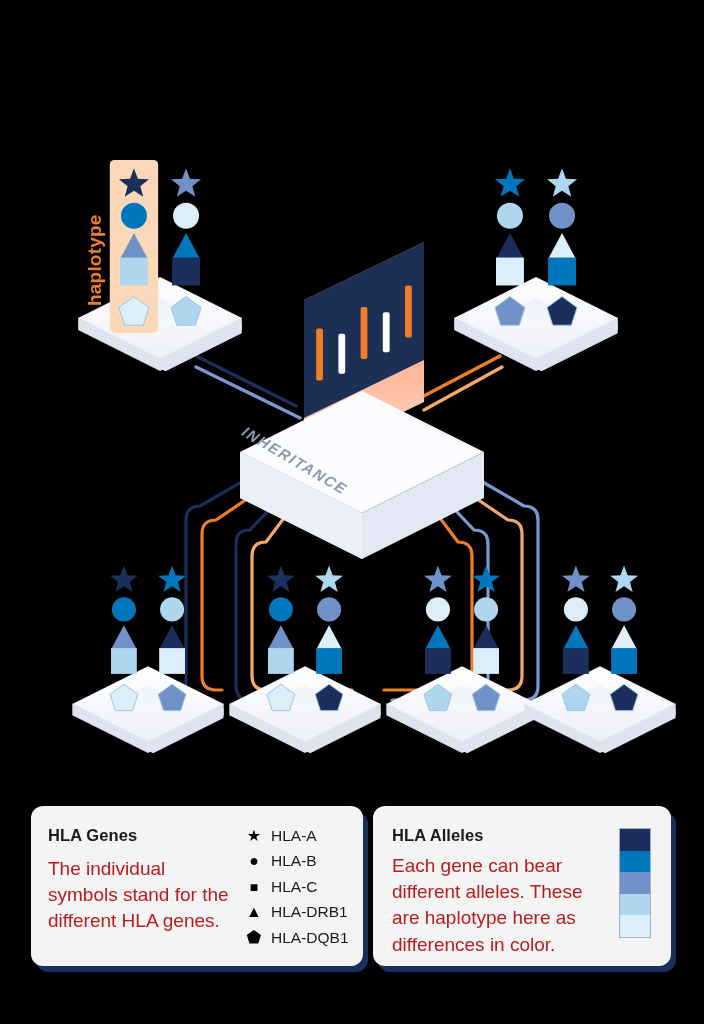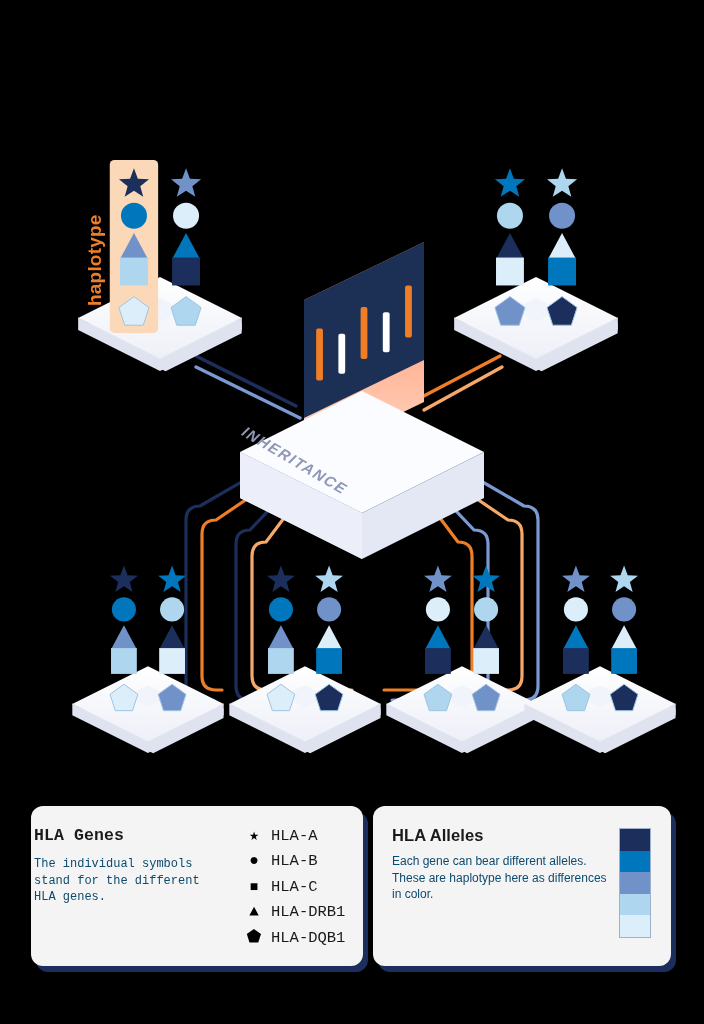--- a/index.html
+++ b/index.html
@@ -25,24 +25,24 @@
     z-index:5;
   }
   #legend-genes   { left:31px;  top:806px; width:332px; height:160px; }
   #legend-alleles { left:373px; top:806px; width:298px; height:160px; }
 
   .legend-title{
     font-size:16.5px; font-weight:bold; color:#1a1a1a;
     letter-spacing:.1px;
   }
   .legend-body{
-    font-size:12px; color:#0c4a6e; line-height:1.38;
+    font-size:19px; color:#b91c1c; line-height:1.38;
   }
   #legend-genes .inner{
-    position:relative; padding:20px 0 0 3px; height:100%;font-family:Liberation Mono, monospace;
+    position:relative; padding:20px 0 0 17px; height:100%;
   }
   #legend-genes .legend-title{ margin-bottom:11px; }
   #legend-genes .legend-body{ width:185px; }
 
   .gene-list{
     position:absolute; left:212px; top:17px;
     list-style:none;
   }
   .gene-list li{
     display:flex; align-items:center;

